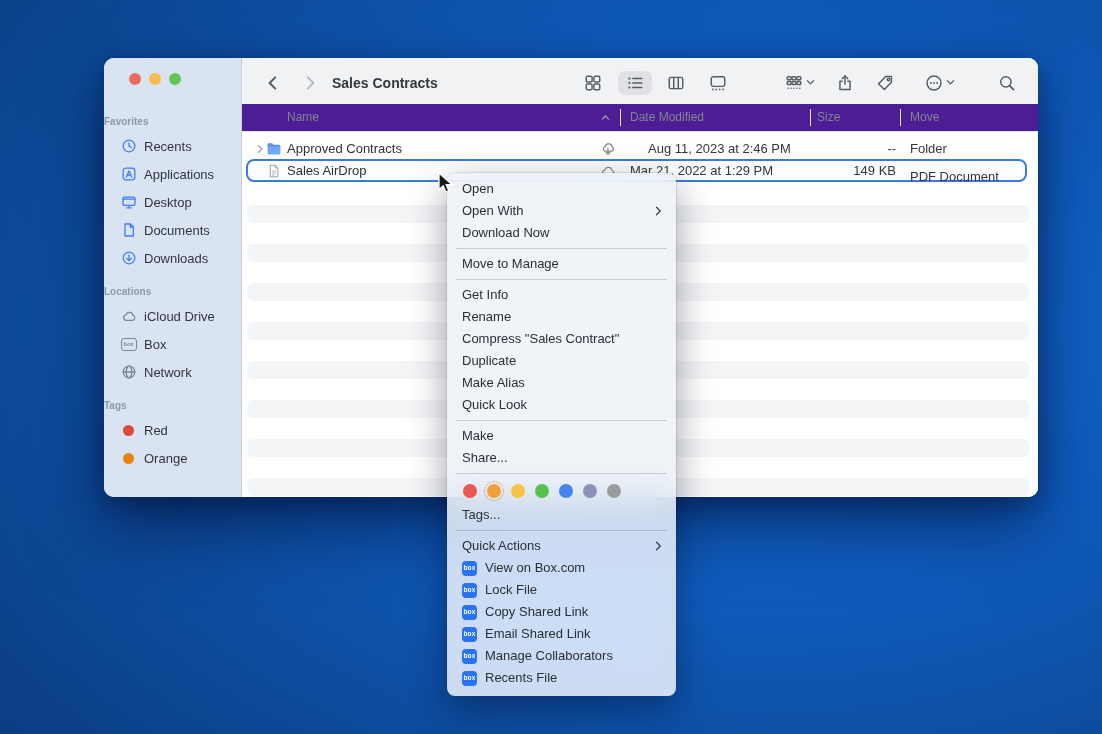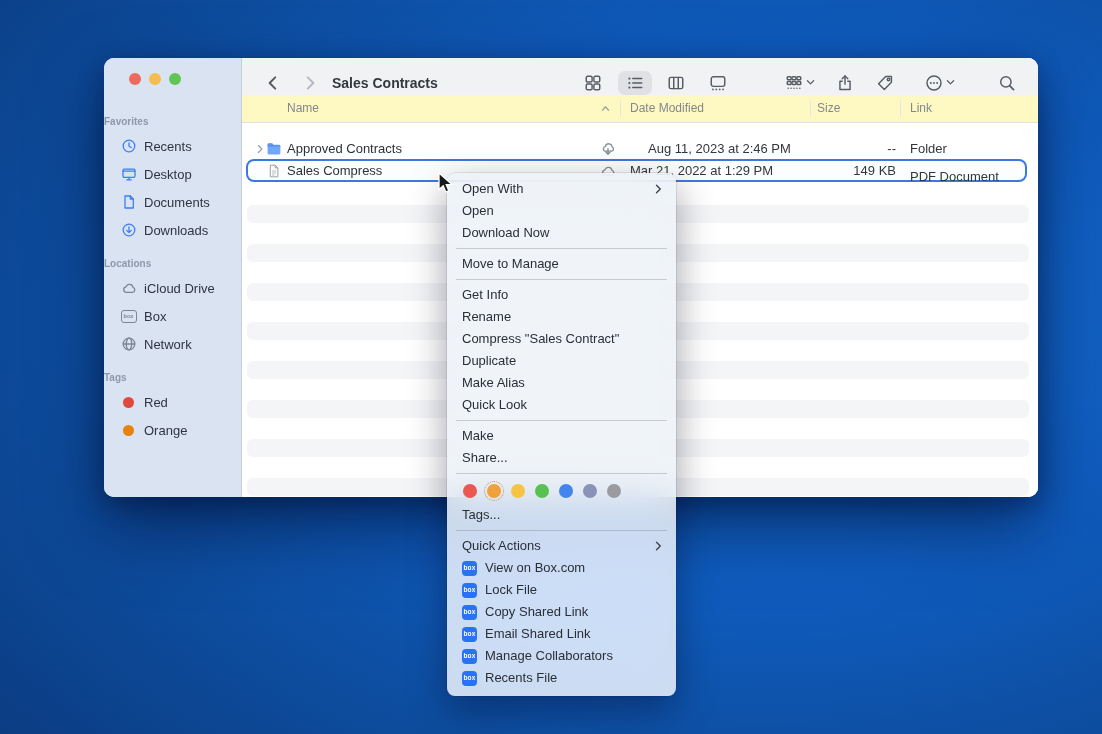--- a/index.html
+++ b/index.html
@@ -54,22 +54,22 @@
   .tbtn svg{width:18px;height:18px;}
   .tbtn.sel{background:#e0e1e5;}
   .tbtn.dim{color:#b7bbc1;}
   .tbtn .chev{margin-left:2px;}
   .tbtn .chev svg{width:11px;height:11px;}
   #tb-title{
     position:absolute;left:90px;top:0;height:34px;line-height:50px;
     font-size:14px;font-weight:bold;color:#34383e;
   }
   #list-header{
-    position:absolute;left:0;right:0;top:37px;height:27px;
-    background:#fef9c3;border-bottom:1px solid #e2e3e5;font-size:12px;color:#83878e;
+    position:absolute;left:0;right:0;top:46px;height:27px;
+    background:#4c1d95;border-bottom:1px solid #e2e3e5;font-size:12px;color:#83878e;
   }
   .hcol{position:absolute;top:0;height:27px;line-height:27px;}
   .hdiv{position:absolute;top:5px;bottom:5px;width:1px;background:#e4e5e7;}
   #sort-caret{position:absolute;top:0;height:27px;display:flex;align-items:center;color:#9a9ea5;}
   #sort-caret svg{width:11px;height:11px;}
   #rows{position:absolute;left:0;right:0;top:77px;bottom:0;background:#fff;font-size:13px;color:#2e3237;}
   .stripe{position:absolute;left:5px;right:9px;height:18px;border-radius:6px;background:#f4f5f7;}
   .row{position:absolute;left:0;right:0;height:21px;}
   .rcell{position:absolute;top:0;height:21px;line-height:21px;white-space:nowrap;}
   .sel-outline{
@@ -132,20 +132,29 @@
               <svg viewBox="0 0 16 16" fill="none" stroke="currentColor" stroke-width="1.3" stroke-linecap="round" stroke-linejoin="round">
                 <circle cx="8" cy="8" r="5.8"></circle>
                 <path d="M8 4.8 V8.2 L10.3 9.5"></path>
               </svg>
             </div>
             <div>Recents</div>
           </div>
           <div class="sb-item">
             <div class="sb-icon blue">
               <svg viewBox="0 0 16 16" fill="none" stroke="currentColor" stroke-width="1.3" stroke-linecap="round" stroke-linejoin="round">
+                <rect x="2.2" y="2.2" width="11.6" height="11.6" rx="2.6"></rect>
+                <path d="M5.3 11.2 L8 4.8 L10.7 11.2 M6.2 9 H9.8"></path>
+              </svg>
+            </div>
+            <div>Applications</div>
+          </div>
+          <div class="sb-item">
+            <div class="sb-icon blue">
+              <svg viewBox="0 0 16 16" fill="none" stroke="currentColor" stroke-width="1.3" stroke-linecap="round" stroke-linejoin="round">
                 <rect x="2" y="3.2" width="12" height="8.2" rx="1.3"></rect>
                 <path d="M2 5.2 H14"></path>
                 <path d="M5.8 13.8 H10.2 M8 11.4 V13.8"></path>
               </svg>
             </div>
             <div>Desktop</div>
           </div>
           <div class="sb-item">
             <div class="sb-icon blue">
               <svg viewBox="0 0 16 16" fill="none" stroke="currentColor" stroke-width="1.3" stroke-linecap="round" stroke-linejoin="round">
@@ -310,21 +319,21 @@
         <div id="sort-caret" style="left:358px">
             <svg viewBox="0 0 16 16" fill="none" stroke="currentColor" stroke-width="1.3" stroke-linecap="round" stroke-linejoin="round">
               <path d="M3.5 10.5 L8 5.5 L12.5 10.5" stroke-width="1.8"></path>
             </svg>
           </div>
         <div class="hdiv" style="left:378px"></div>
         <div class="hcol" style="left:388px">Date Modified</div>
         <div class="hdiv" style="left:568px"></div>
         <div class="hcol" style="left:575px">Size</div>
         <div class="hdiv" style="left:658px"></div>
-        <div class="hcol" style="left:668px">Link</div>
+        <div class="hcol" style="left:668px">Move</div>
       </div>
 
       <div id="rows">
           <div class="stripe" style="top: 70px;"></div>
           <div class="stripe" style="top: 109px;"></div>
           <div class="stripe" style="top: 148px;"></div>
           <div class="stripe" style="top: 187px;"></div>
           <div class="stripe" style="top: 226px;"></div>
           <div class="stripe" style="top: 265px;"></div>
           <div class="stripe" style="top: 304px;"></div>
@@ -354,45 +363,45 @@
             <div class="rcell cell-dim" style="left: 668px;">Folder</div>
           </div>
           <div class="row" style="top: 25px;">
             <div class="rcell rowicon" style="left: 23px; top: 2px;">
               <svg viewBox="0 0 16 16">
                 <path d="M4.3 2.2 H9.2 L11.9 4.9 V13.8 H4.3 Z" fill="#fdfdfd" stroke="#9aa0a8" stroke-width="1"></path>
                 <path d="M9.2 2.2 V4.9 H11.9" fill="none" stroke="#9aa0a8" stroke-width="1"></path>
                 <path d="M6 8 H10.2 M6 10 H10.2 M6 12 H8.6" stroke="#aeb3ba" stroke-width=".9"></path>
               </svg>
             </div>
-            <div class="rcell" style="left: 45px;">Sales Compress</div>
+            <div class="rcell" style="left: 45px;">Sales AirDrop</div>
             <div class="rcell rowicon cloudicon" style="left: 357px; top: 2px;">
               <svg viewBox="0 0 16 16" fill="none" stroke="currentColor" stroke-width="1.3" stroke-linecap="round" stroke-linejoin="round">
                 <path d="M4.9 12.3 H11.6 A2.5 2.5 0 0 0 12 7.4 A3.6 3.6 0 0 0 5 6.8 A2.8 2.8 0 0 0 4.9 12.3 Z"></path>
               </svg>
             </div>
             <div class="rcell cell-dim" style="left: 388px;">Mar 21, 2022 at 1:29 PM</div>
             <div class="rcell cell-size" style="left: 560px; width: 94px;">149 KB</div>
             <div class="rcell cell-dim" style="left: 668px; margin-top: 6px;">PDF Document</div>
           </div>
         </div>
     </div>
   </div>
 
   <div id="context-menu">
+      <div class="mi">
+        <span class="lbl">Open</span>
+      </div>
       <div class="mi">
         <span class="lbl">Open With</span>
         <span class="subarrow">
           <svg viewBox="0 0 16 16" fill="none" stroke="currentColor" stroke-width="1.3" stroke-linecap="round" stroke-linejoin="round">
             <path d="M6 3 L11 8 L6 13" stroke-width="1.8"></path>
           </svg>
         </span>
-      </div>
-      <div class="mi">
-        <span class="lbl">Open</span>
       </div>
       <div class="mi">
         <span class="lbl">Download Now</span>
       </div>
       <div class="msep"></div>
       <div class="mi">
         <span class="lbl">Move to Manage</span>
       </div>
       <div class="msep"></div>
       <div class="mi">

